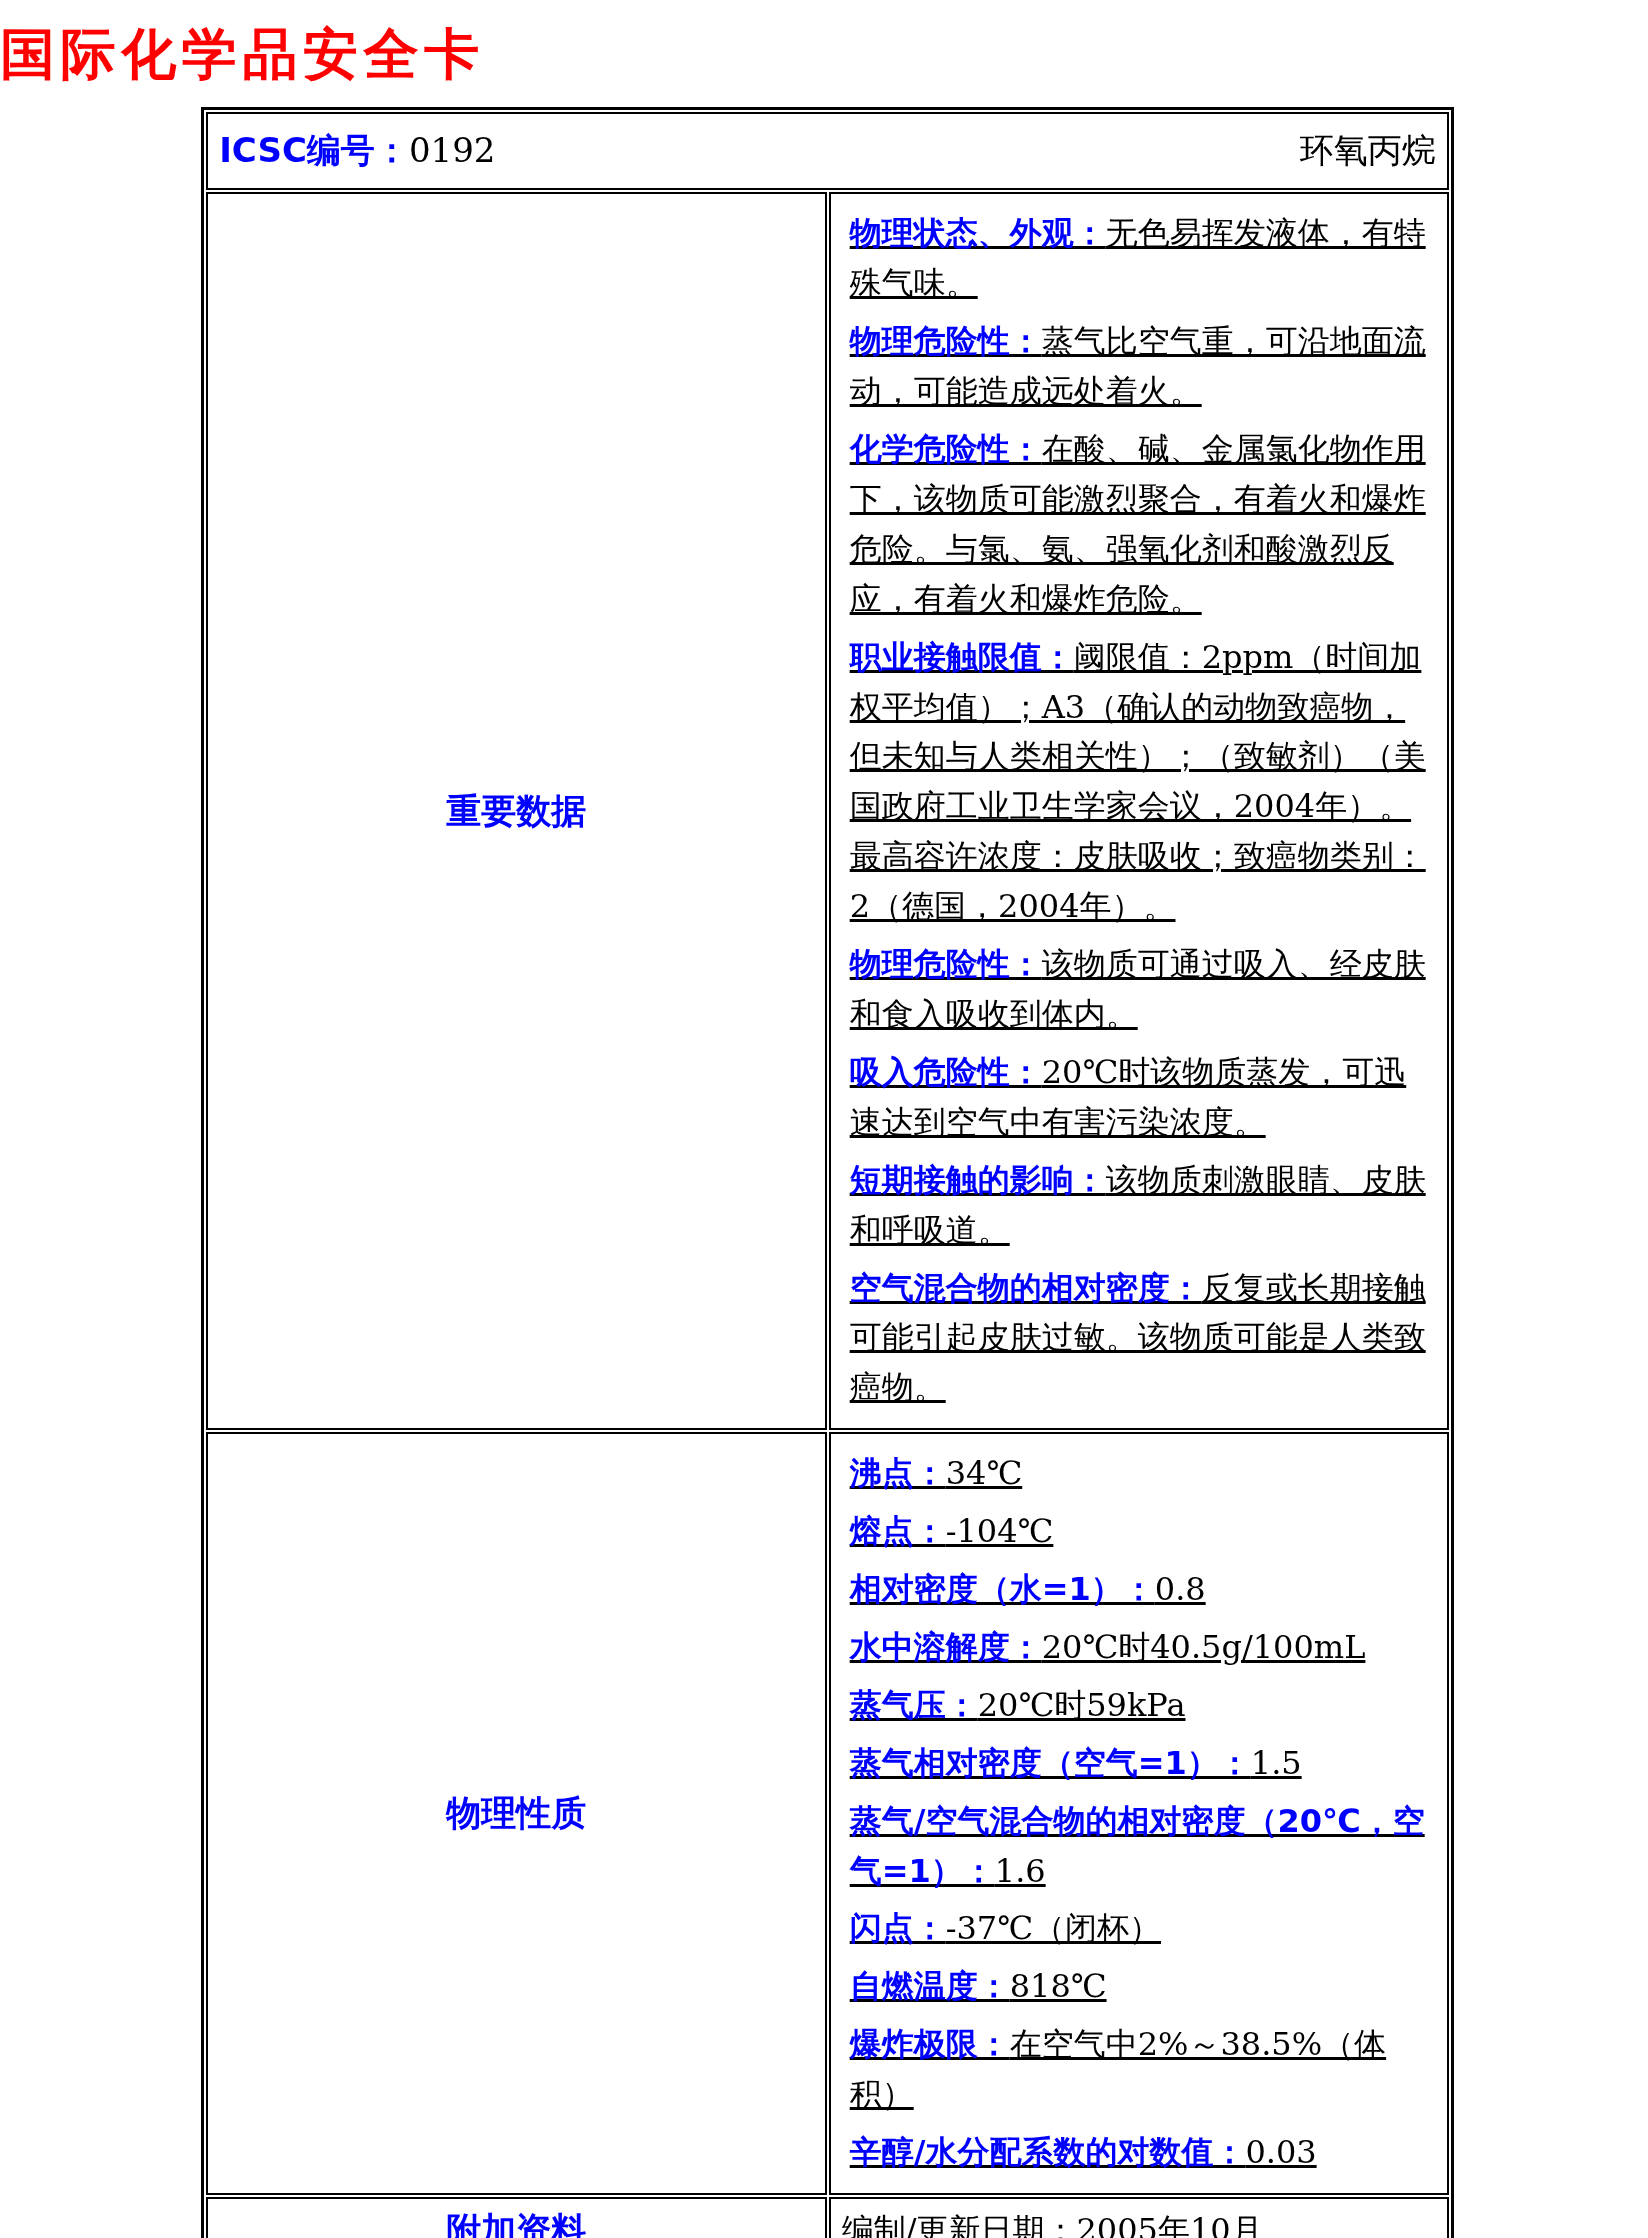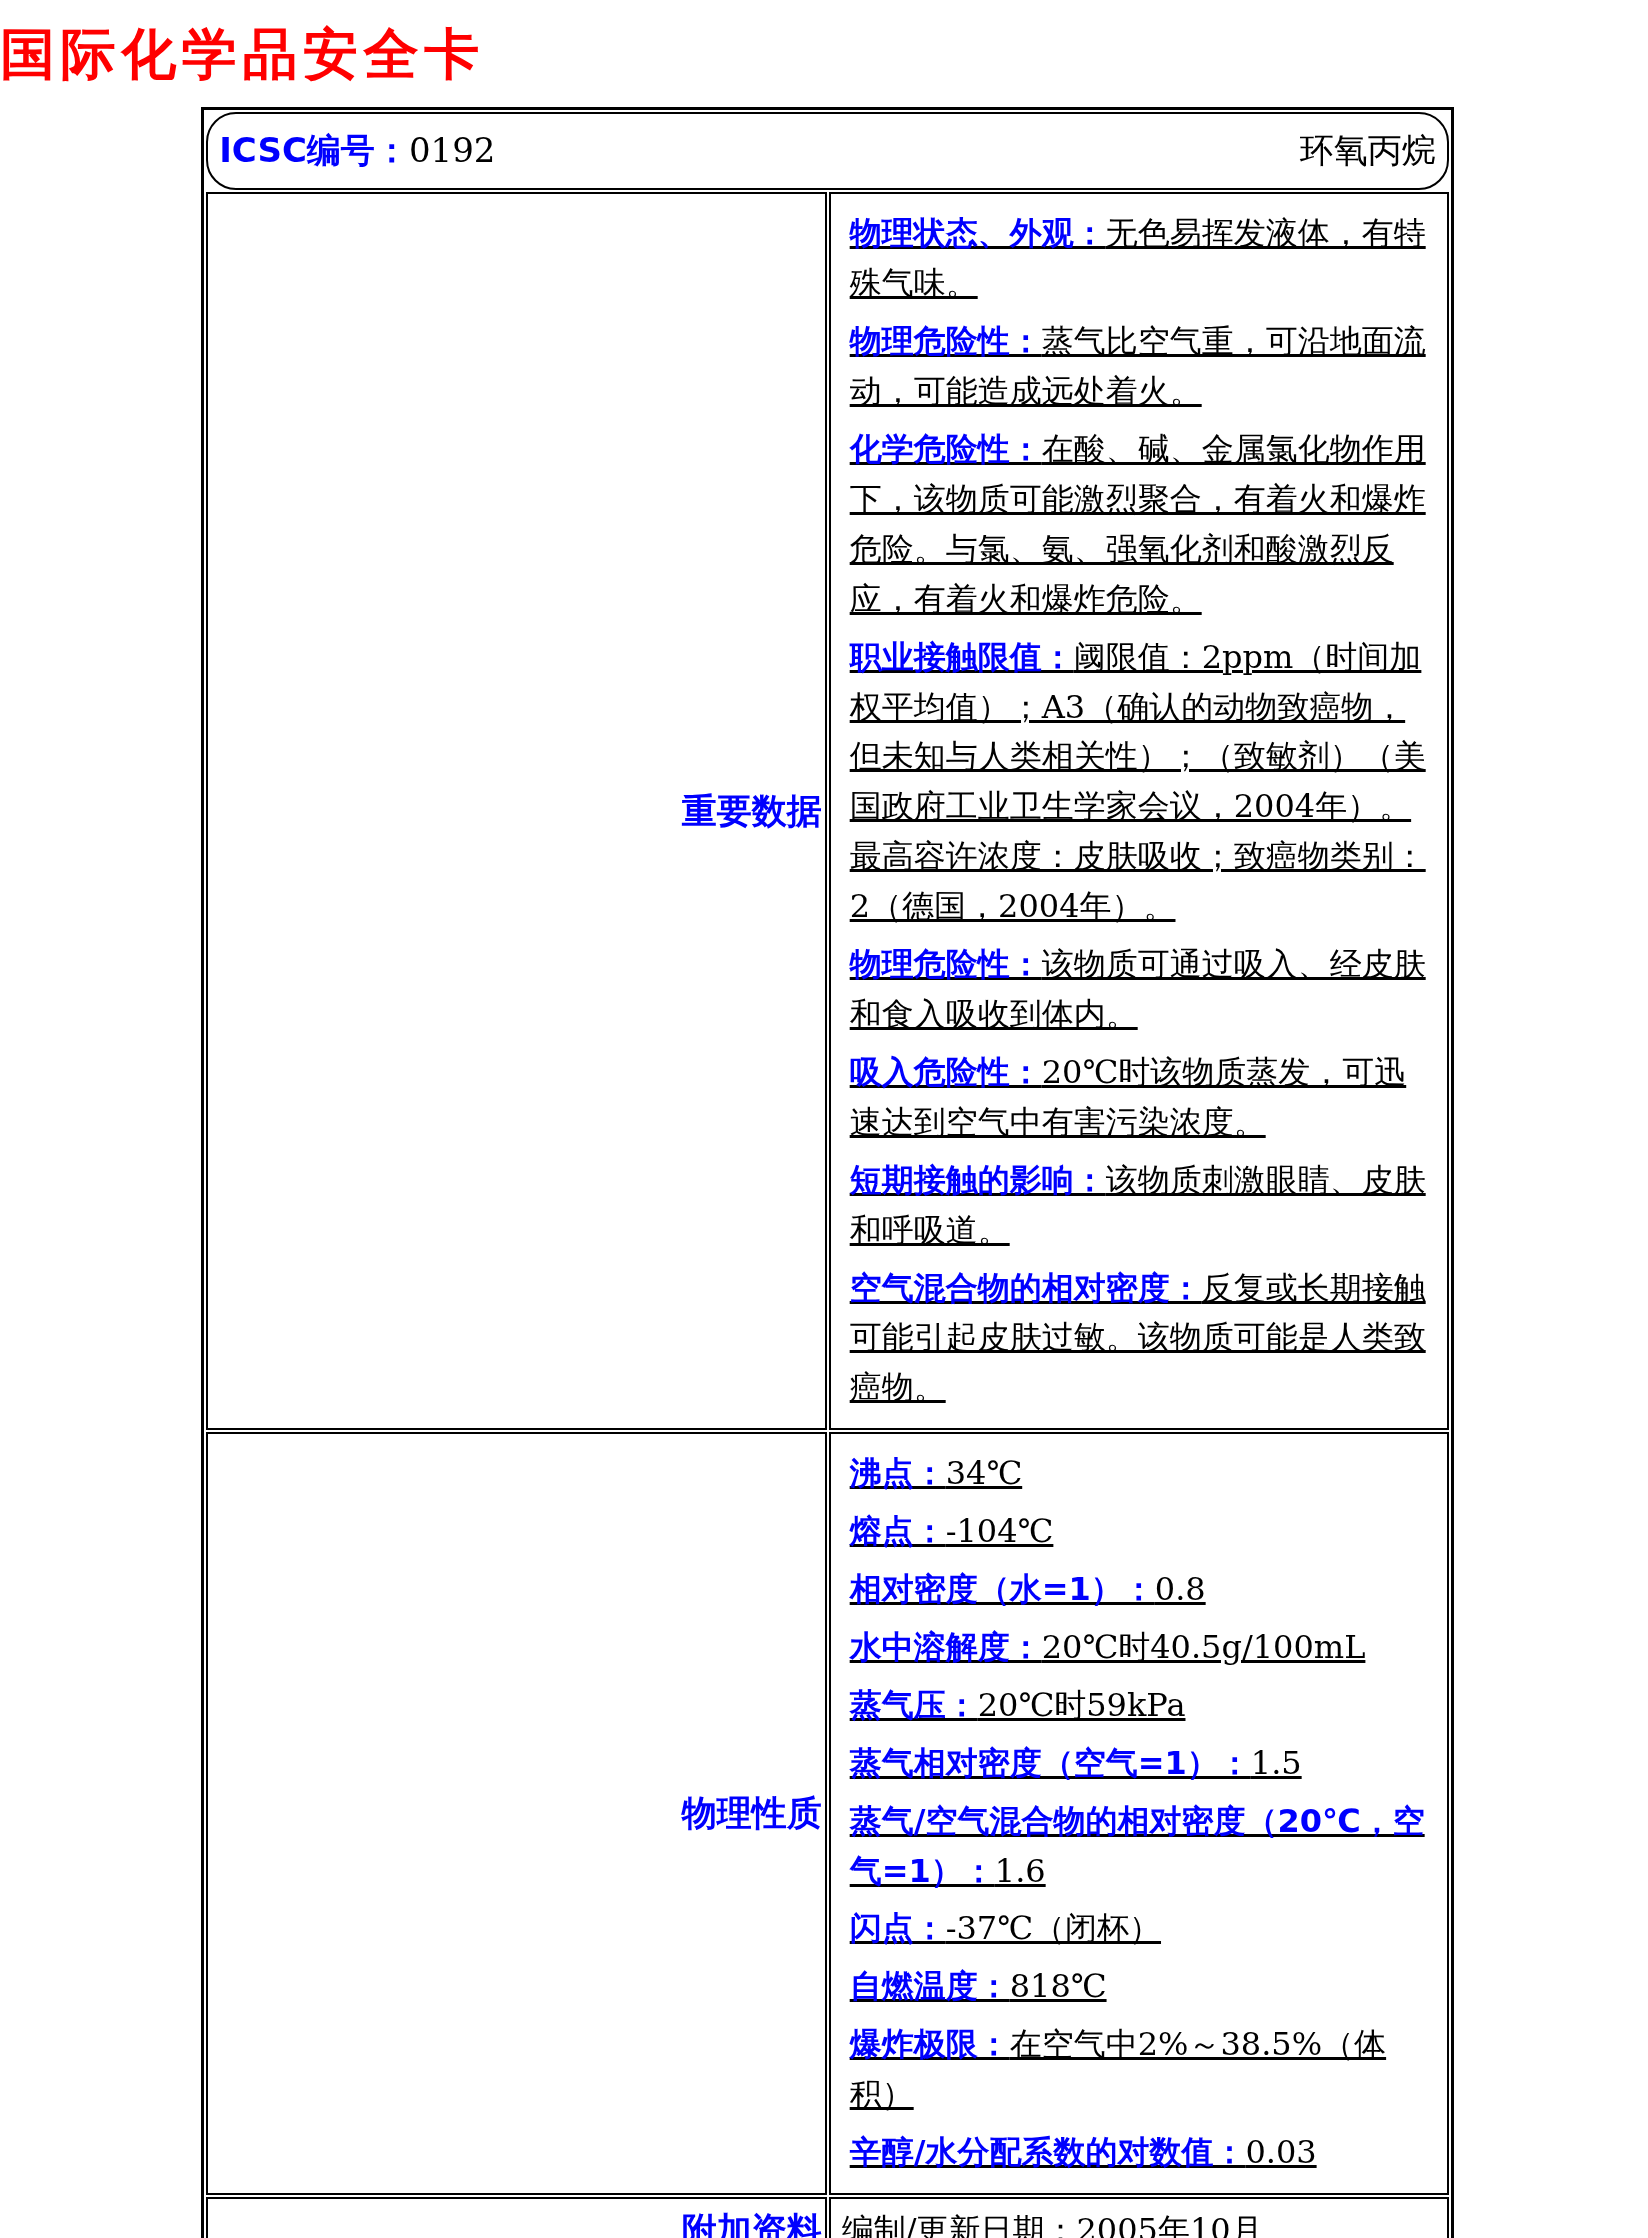--- a/index.html
+++ b/index.html
@@ -13,33 +13,33 @@
     font-weight:bold;font-size:55px;letter-spacing:5.6px;
     margin:18px 0 15.4px 0;
   }
   table.card{
     margin-left:201px;width:1253px;
     border:3.5px solid #000;border-collapse:separate;border-spacing:2.1px;
     background:#fff;table-layout:fixed;
   }
   td{border:2.1px solid #000;vertical-align:middle;background:#fff;}
   td.label-col{
-    width:162px;text-align:right;
+    width:162px;text-align:center;
     color:var(--label-blue,#0000fe);
     font-family:"DejaVu Sans","Liberation Sans",sans-serif;
     font-weight:bold;font-size:35px;padding:4.2px 2.8px;
   }
   td.content-col{font-size:32px;line-height:1.56;padding:7px 11.2px;}
   .data-line{margin:8px;text-decoration:underline;}
   .blue-label{
     color:var(--label-blue,#0000fe);
     font-family:"DejaVu Sans","Liberation Sans",sans-serif;
     font-weight:bold;
   }
-  td.icsc-cell{padding:14px 11.2px;font-size:34px;border-radius:30px;}
+  td.icsc-cell{padding:14px 11.2px;font-size:34px;}
   .icsc-flex{display:flex;justify-content:space-between;align-items:baseline;}
   td.env-cell{height:84px;}
 </style>
 </head>
 <body>
 
 <div class="page-title">国际化学品安全卡</div>
 
 <table class="card">
 

